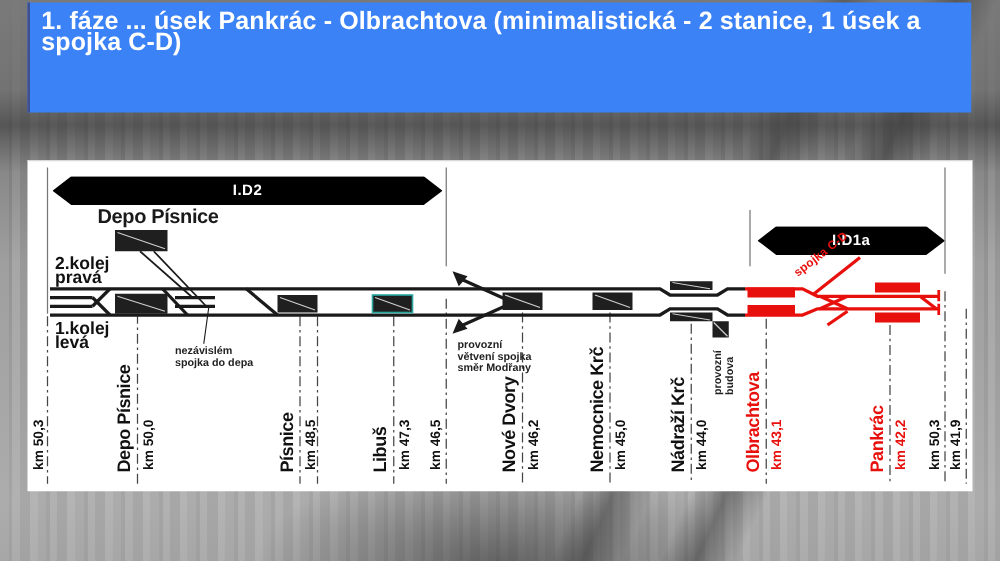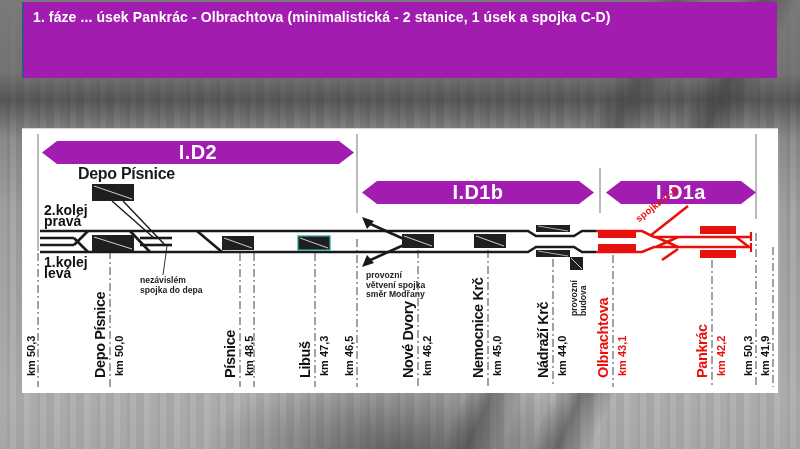--- a/index.html
+++ b/index.html
@@ -11,33 +11,33 @@
   
   .backdrop{
     position:absolute;left:0;top:0;width:800px;height:449px;
     background:
       radial-gradient(ellipse 280px 130px at 400px 455px, rgba(35,35,35,.55), rgba(35,35,35,0) 70%),
       linear-gradient(115deg, rgba(0,0,0,0) 588px, rgba(60,60,60,.45) 612px, rgba(0,0,0,0) 640px, rgba(0,0,0,0) 668px, rgba(55,55,55,.5) 694px, rgba(0,0,0,0) 724px),
       linear-gradient(180deg, rgba(120,120,120,.95) 0px, rgba(105,105,105,.8) 72px, rgba(62,62,62,.75) 100px, rgba(112,112,112,.45) 138px, rgba(165,165,165,.3) 210px, rgba(188,188,188,.5) 400px, rgba(175,175,175,.55) 449px),
       repeating-linear-gradient(90deg, #9c9c9c 0 7px, #8d8d8d 7px 10px, #a7a7a7 10px 16px, #929292 16px 24px, #acacac 24px 30px);
   }
   .headerBar{
-    position:absolute;left:22px;top:2px;width:755px;height:76px;box-sizing:border-box;
-    background:#a21caf;border-left:2px solid #3e4e90;
-    color:#fff;font-weight:bold;font-size:14px;line-height:16.5px;
+    position:absolute;left:22px;top:2px;width:755px;height:88px;box-sizing:border-box;
+    background:#3b82f6;border-left:2px solid #3e4e90;
+    color:#fff;font-weight:bold;font-size:20px;line-height:16.5px;
     padding:7px 10px 0 9px;letter-spacing:0.1px;
   }
   .headerBar .h-line{margin-bottom:5px;}
   .panel{
     position:absolute;left:22px;top:128px;width:756px;height:264px;
     background:#ffffff;border-top:1px solid #d8d8d8;
   }
   .panel > *{position:absolute;}
   .arrow{
-    background:#a21caf;color:#fff;font-weight:bold;font-size:20px;
+    background:#000000;color:#fff;font-weight:bold;font-size:12px;
     text-align:center;line-height:23px;height:23px;letter-spacing:0.4px;
     clip-path:polygon(15px 0, calc(100% - 15px) 0, 100% 50%, calc(100% - 15px) 100%, 15px 100%, 0 50%);
   }
   .lbl{color:#1a1a1a;}
   .depotHeading{font-size:16px;font-weight:bold;letter-spacing:-0.3px;}
   .small{font-size:8.6px;font-weight:bold;line-height:9.6px;color:#222;}
   .kolej{font-size:14px;font-weight:bold;line-height:10.5px;color:#111;}
   .rot{transform-origin:0 0;transform:rotate(-90deg);white-space:nowrap;}
   .st-name{font-size:14.5px;font-weight:bold;letter-spacing:-0.4px;line-height:16px;color:#111;}
   .st-km{font-size:11px;font-weight:bold;line-height:12px;color:#111;}
@@ -53,21 +53,20 @@
 
 <div class="backdrop"></div>
 
 <div class="headerBar">
   <div class="h-line">1. fáze ... úsek Pankrác - Olbrachtova (minimalistická - 2 stanice, 1 úsek a spojka C-D)</div>
 </div>
 
 <div class="panel">
 
   <div class="arrow" style="left:20px;top:12px;width:312px"><span>I.D2</span></div>
-  <div class="arrow" style="left:340px;top:52px;width:232px"><span>I.D1b</span></div>
   <div class="arrow" style="left:584px;top:52px;width:150px"><span>I.D1a</span></div>
 
   <svg width="756" height="264" viewBox="0 0 756 264">
 
     <g stroke="#777" stroke-width="1">
       <line x1="16" y1="5" x2="16" y2="122"></line>
       <line x1="335" y1="5" x2="335" y2="84"></line>
       <line x1="578" y1="39" x2="578" y2="84"></line>
       <line x1="734" y1="5" x2="734" y2="90"></line>
     </g>

